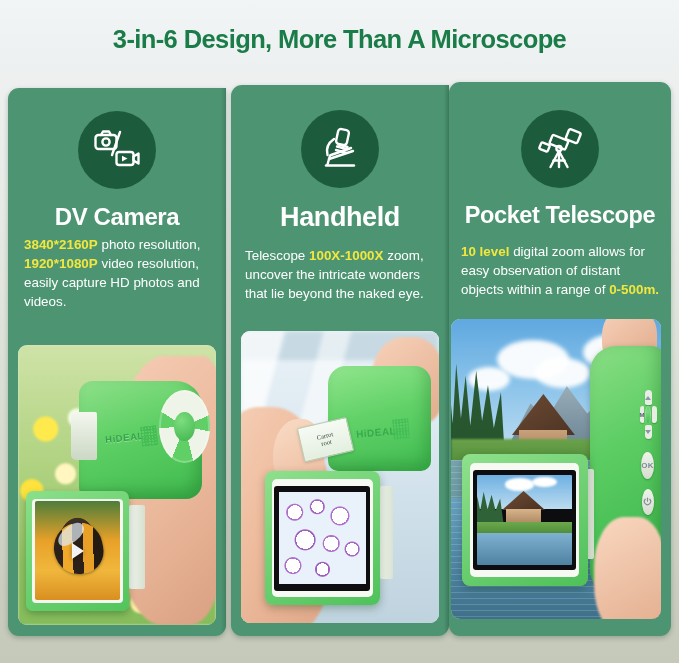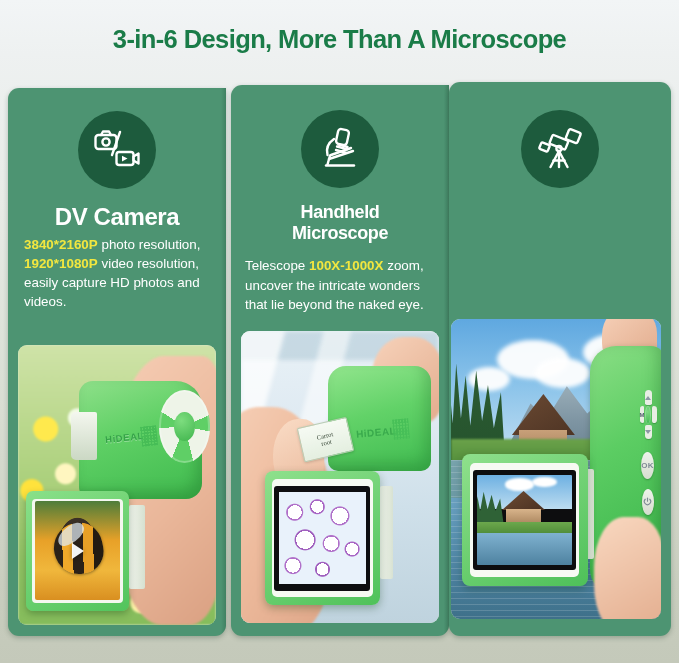--- a/index.html
+++ b/index.html
@@ -91,21 +91,21 @@
   
   .card-heading {
     color: #ffffff;
     font-weight: 700;
     text-align: center;
     line-height: 1.18;
     letter-spacing: -0.4px;
     padding: 0 8px;
   }
   .card-1 .card-heading { font-size: 24px; margin-top: 14px; }
-  .card-2 .card-heading { font-size: 18px; margin-top: 14px; }
+  .card-2 .card-heading { font-size: 27px; margin-top: 14px; }
   .card-3 .card-heading { font-size: 23.5px; margin-top: 14px; }
 
   
   .card-body {
     color: #ffffff;
     font-size: 13.4px;
     line-height: 1.42;
     font-weight: 400;
   }
   .card-1 .card-body { margin: 4px 0 0 16px; padding-right: 8px; }
@@ -538,21 +538,20 @@
         <path d="M17 13 C11 17 9 23 10.5 29"></path>
         <path d="M14 29 L34 22"></path>
         <path d="M12 33 L36 25"></path>
         <path d="M13 29.5 L10.5 38.5"></path>
         <path d="M9 39.5 L37 39.5"></path>
       </svg>
     </div>
 
     <h2 class="card-heading">
       <span>Handheld</span><br>
-      <span>Microscope</span>
     </h2>
 
     <p class="card-body">
       <span>Telescope </span><span class="hl">100X-1000X</span><span> zoom, uncover the intricate wonders that lie beyond the naked eye.</span>
     </p>
 
     <div class="photo">
       <div class="photo-inner">
         <div class="bg-lab"></div>
         <div class="cam2-hand-top"></div>
@@ -588,21 +587,27 @@
         <rect x="14.5" y="11.5" width="17" height="9.5" rx="1.6" transform="rotate(22 23 16)"></rect>
         <rect x="4" y="17.5" width="9" height="7" rx="1.4" transform="rotate(22 8.5 21)"></rect>
         <circle cx="23" cy="22.5" r="2.6"></circle>
         <path d="M23 25 L14.5 41"></path>
         <path d="M23 25 L31.5 41"></path>
         <path d="M23 25 L23 41"></path>
         <path d="M17.5 34.5 L28.5 34.5"></path>
       </svg>
     </div>
 
-
+    <h2 class="card-heading">
+      <span>Pocket Telescope</span>
+    </h2>
+
+    <p class="card-body">
+      <span class="hl">10 level</span><span> digital zoom allows for easy observation of distant objects within a range of </span><span class="hl">0-500m.</span>
+    </p>
 
     <div class="photo">
       <div class="photo-inner">
         <div class="bg-lake">
           <div class="sky"></div>
           <div class="cloud c1"></div>
           <div class="cloud c2"></div>
           <div class="cloud c3"></div>
           <div class="cloud c4"></div>
           <div class="mountain"></div>

